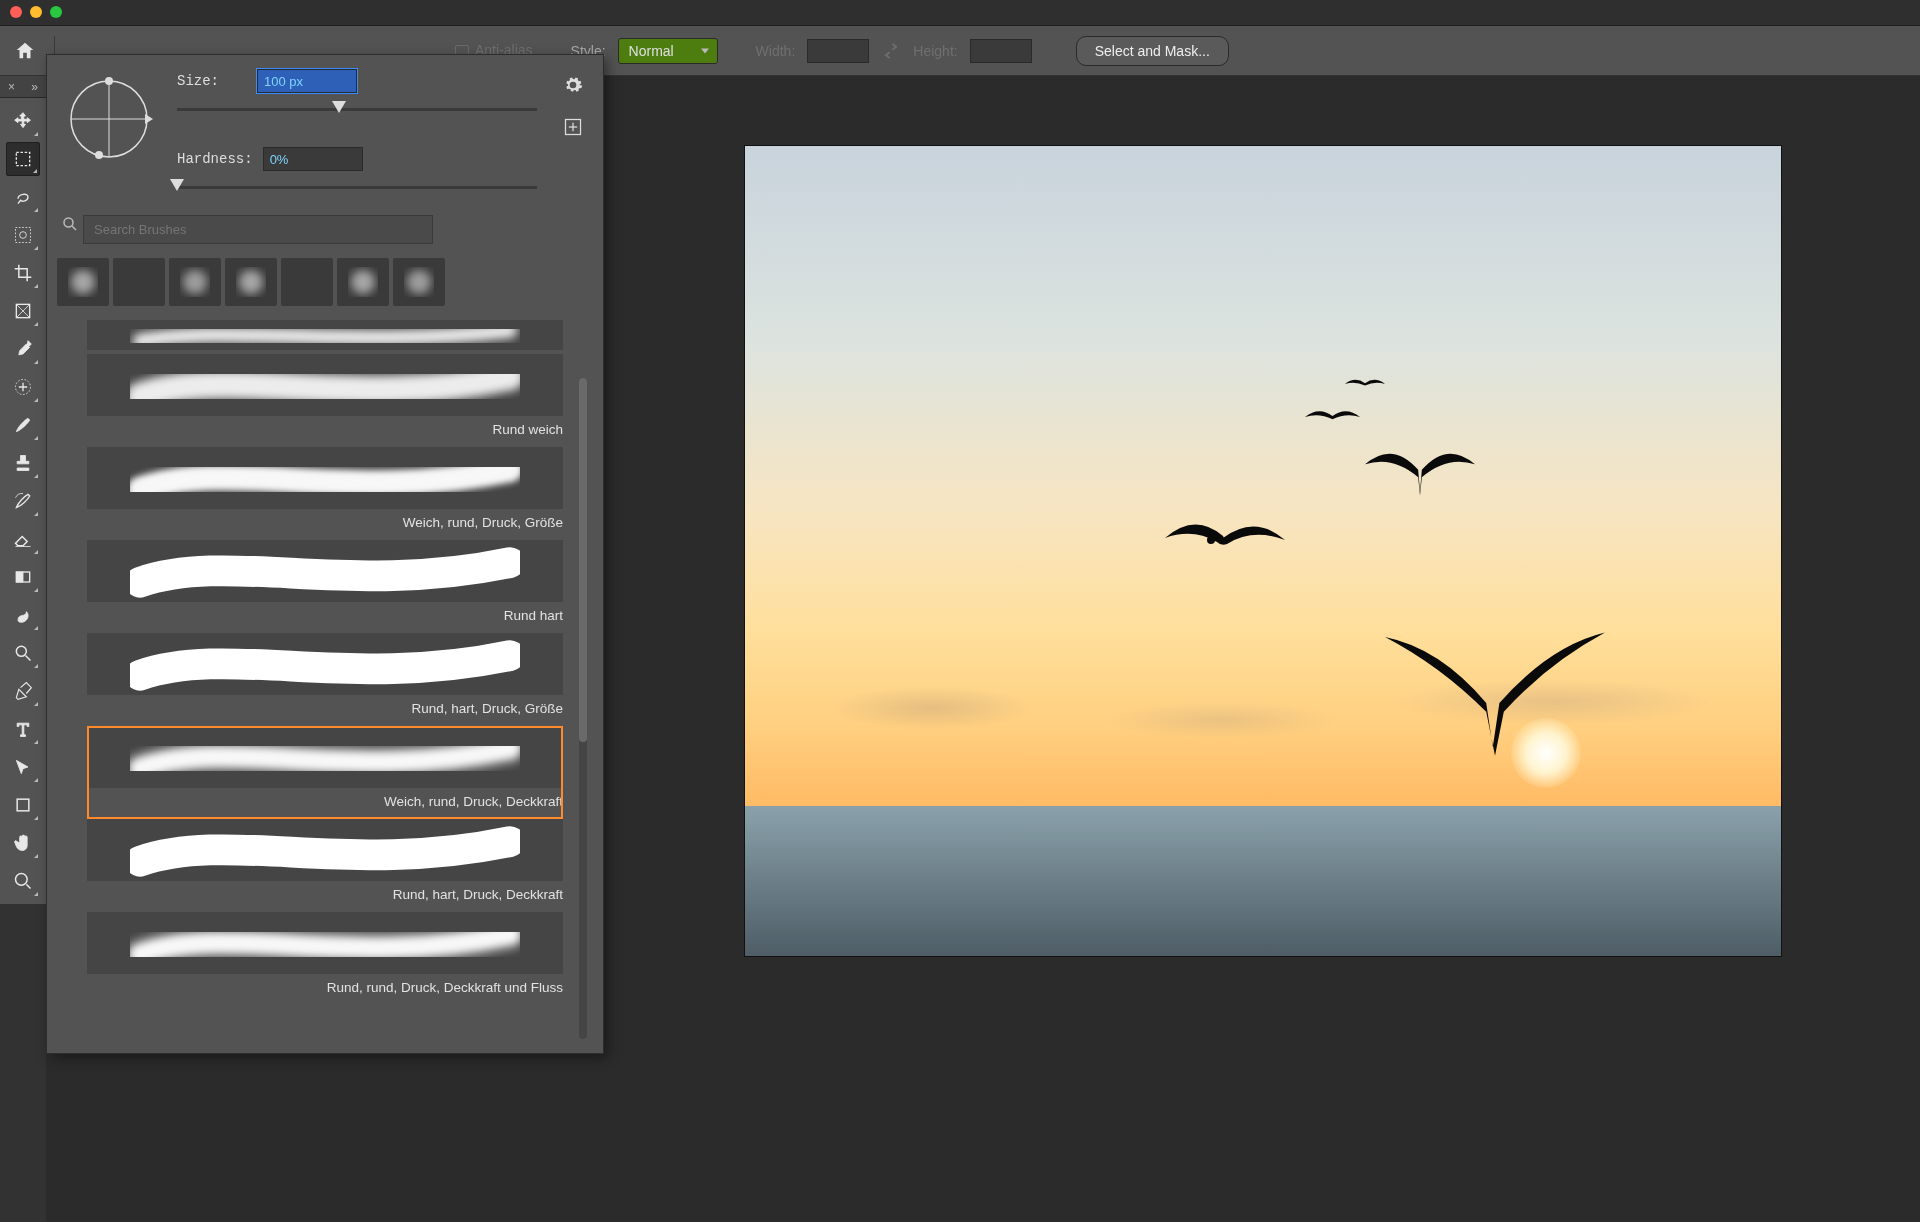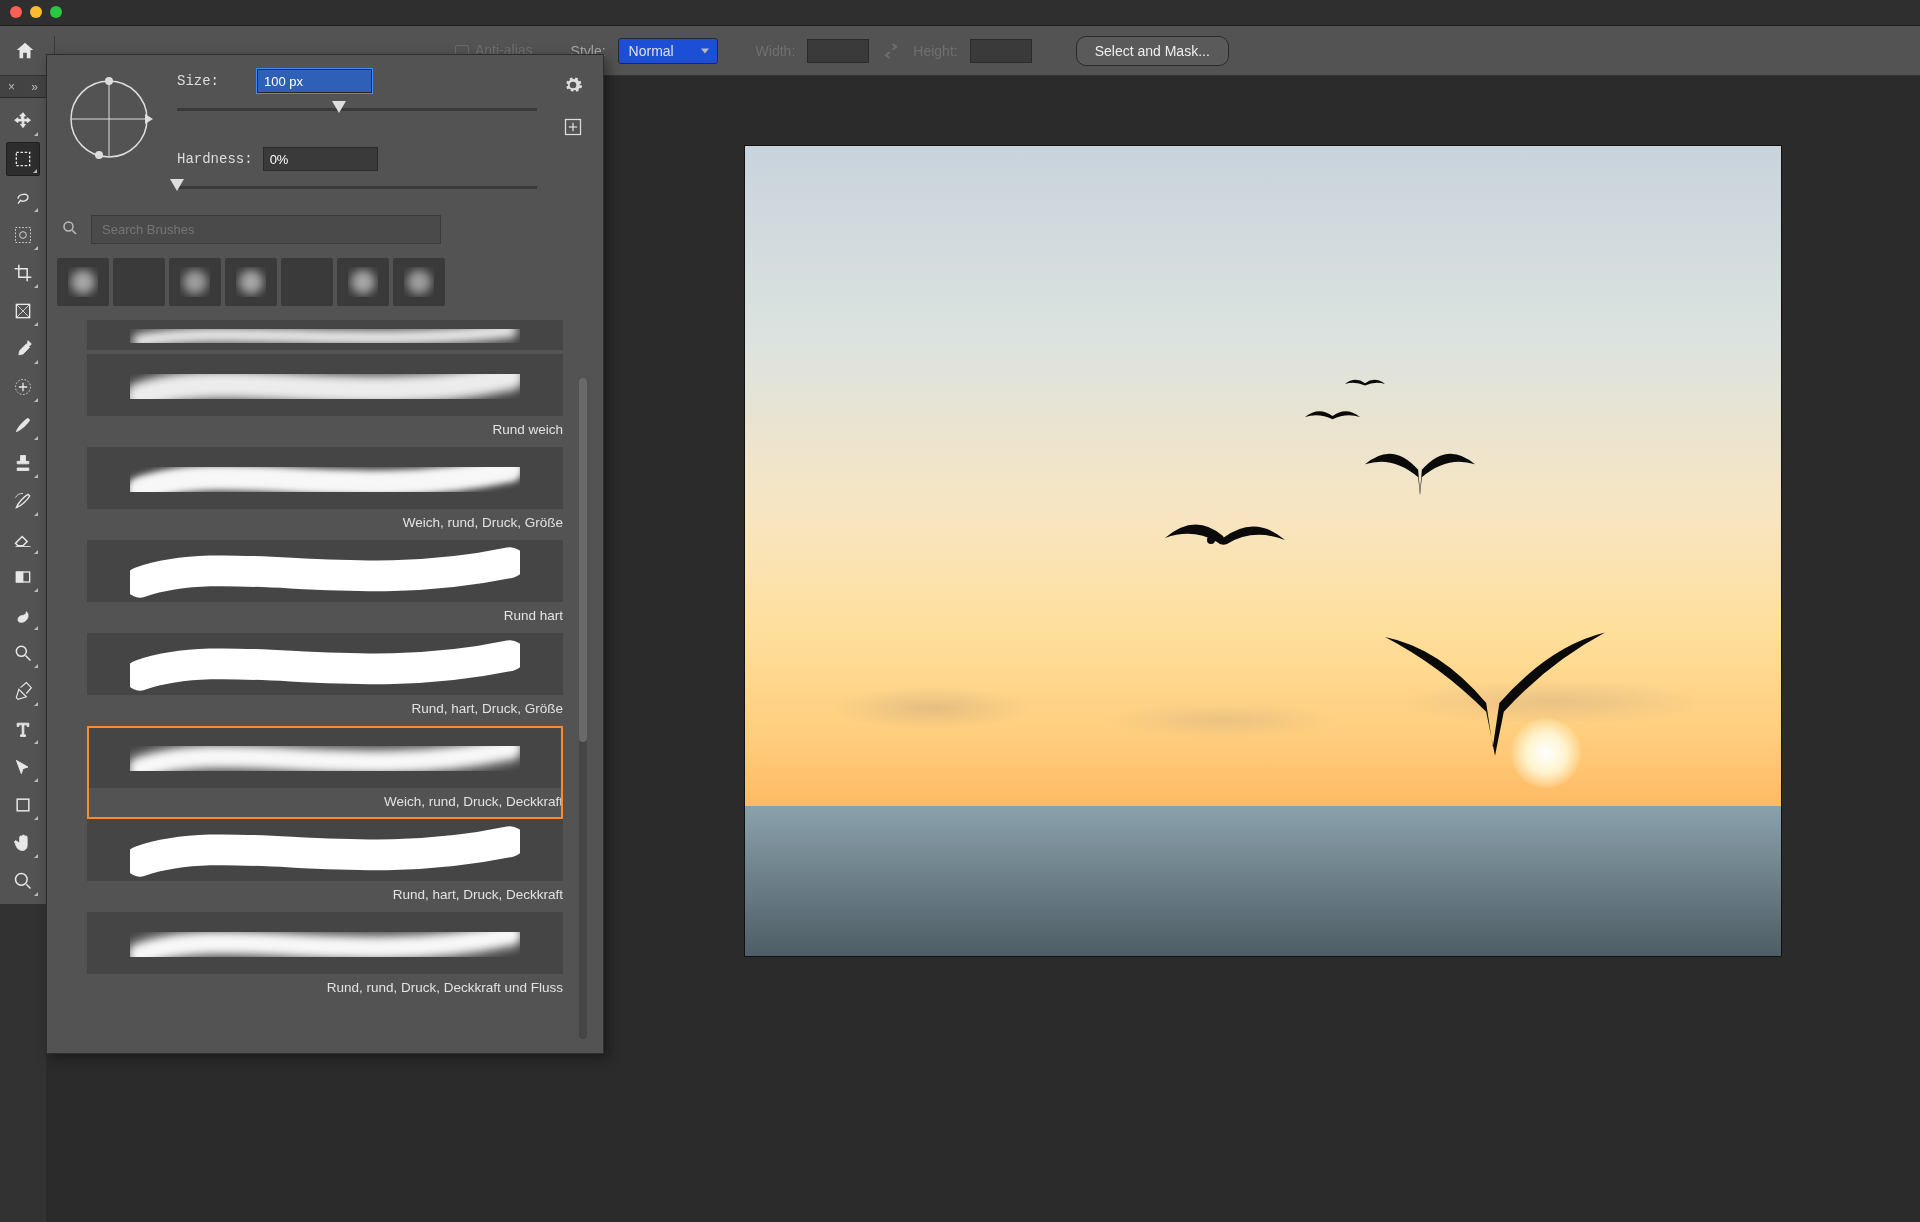--- a/index.html
+++ b/index.html
@@ -13,21 +13,21 @@
 
 
 .titlebar { position: absolute; top: 0; left: 0; right: 0; height: 26px; background: #2f2f2f; border-bottom: 1px solid #1f1f1f; }
 
 
 .optbar { position: absolute; top: 26px; left: 0; right: 0; height: 50px; background: #535353; display: flex; align-items: center; gap: 12px; padding: 0 14px; border-bottom: 1px solid #333; }
 .optbar .home-icon { width: 22px; height: 22px; display: inline-block; }
 .opt-sep { width:1px; height:30px; background:#3a3a3a; margin:0 6px; }
 .opt-label { color: #a8a8a8; font-size: 14px; }
 .opt-label.dis { color: #6f6f6f; }
-.select-box { background: #1d4ed8; border: 1px solid #2a2a2a; color: #e0e0e0; padding: 4px 28px 4px 10px; border-radius: 3px; position: relative; font-size: 14px; min-width: 100px; }
+.select-box { background: #4d7c0f; border: 1px solid #2a2a2a; color: #e0e0e0; padding: 4px 28px 4px 10px; border-radius: 3px; position: relative; font-size: 14px; min-width: 100px; }
 .select-box::after { content:""; position:absolute; right:8px; top:50%; transform:translateY(-50%); border-left:4px solid transparent; border-right:4px solid transparent; border-top:5px solid #bbb; }
 .opt-input { background: #3a3a3a; border: 1px solid #2a2a2a; width: 62px; height: 24px; }
 .cbx { display:inline-block; width:14px; height:14px; border:1px solid #6a6a6a; border-radius:2px; margin-right:6px; vertical-align:middle; }
 .btn { background:#5a5a5a; border:1px solid #2a2a2a; color:#eee; padding:6px 18px; border-radius:10px; font-size:14px; }
 .swap-icon { width:20px; height:20px; display:inline-block; opacity:.5; }
 
 
 .tabstrip { position:absolute; top:76px; left:0; width:46px; height:22px; background:#434343; display:flex; align-items:center; justify-content:space-around; border-bottom:1px solid #2a2a2a; }
 .tabstrip span { color:#bbb; font-size:12px; }
 
@@ -39,29 +39,29 @@
 .ltool .tool .corner { position:absolute; right:2px; bottom:2px; width:0; height:0; border-left:4px solid transparent; border-bottom:4px solid #bbb; }
 
 
 .brushpanel { position:absolute; top:54px; left:46px; width:558px; height:1000px; background:#535353; border:1px solid #2d2d2d; box-shadow:4px 4px 12px rgba(0,0,0,.4); display:flex; flex-direction:column; }
 
 .bp-top { display:flex; padding:14px 12px 8px 12px; gap:18px; }
 .dynwheel { width:100px; height:100px; position:relative; }
 .bp-ctrls { flex:1; display:flex; flex-direction:column; gap:8px; }
 .bp-row { display:flex; align-items:center; gap:10px; }
 .bp-row label { color:#ddd; font-size:14px; min-width:70px;font-family:Liberation Mono, monospace; }
-.bp-row input.val { background:#3a3a3a; border:1px solid #2a2a2a; color:#ffffff; width:115px; height:24px; font-size:13px; padding:0 6px; }
+.bp-row input.val { background:#3a3a3a; border:1px solid #2a2a2a; color:#7dd3fc; width:100px; height:24px; font-size:13px; padding:0 6px; }
 .bp-row input.val.sel { outline:1px solid #3b8cff; background:#2f60b8; }
 .bp-slider { height:18px; position:relative; }
 .bp-slider .track { position:absolute; left:0; right:0; top:7px; height:3px; background:#3a3a3a; }
 .bp-slider .thumb { position:absolute; top:0; width:0; height:0; border-left:7px solid transparent; border-right:7px solid transparent; border-top:12px solid #ddd; transform:translateX(-50%); }
 .bp-iconcol { width:36px; display:flex; flex-direction:column; align-items:center; gap:22px; padding-top:6px; }
 .bp-iconcol div { width:20px; height:20px; }
 
-.bp-search { display:flex; align-items:center; gap:12px; padding:10px 14px; }
+.bp-search { display:flex; align-items:flex-start; gap:4px; padding:10px 14px; }
 .bp-search input { flex:0 0 350px; background:#4a4a4a; border:1px solid #3a3a3a; color:#aaa; padding:6px 10px; font-size:13px; }
 
 .bp-tips { display:flex; gap:4px; padding:4px 10px 14px 10px; }
 .tip { width:52px; height:48px; background:#3a3a3a; display:flex; align-items:center; justify-content:center; border-radius:2px; }
 
 .bp-list { flex:1; overflow:hidden; padding:0 40px 0 10px; position:relative;text-align:right; }
 .bp-list .scrollbar { position:absolute; right:16px; top:58px; bottom:14px; width:8px; background:#454545; border-radius:4px; }
 .bp-list .scrollbar .thumb { position:absolute; left:0; right:0; top:0; height:55%; background:#6a6a6a; border-radius:4px; }
 .bp-item { margin:0 0 0 30px; padding-bottom:4px; }
 .bp-item .stroke { height:62px; background:#454545; display:flex; align-items:center; justify-content:center; }

